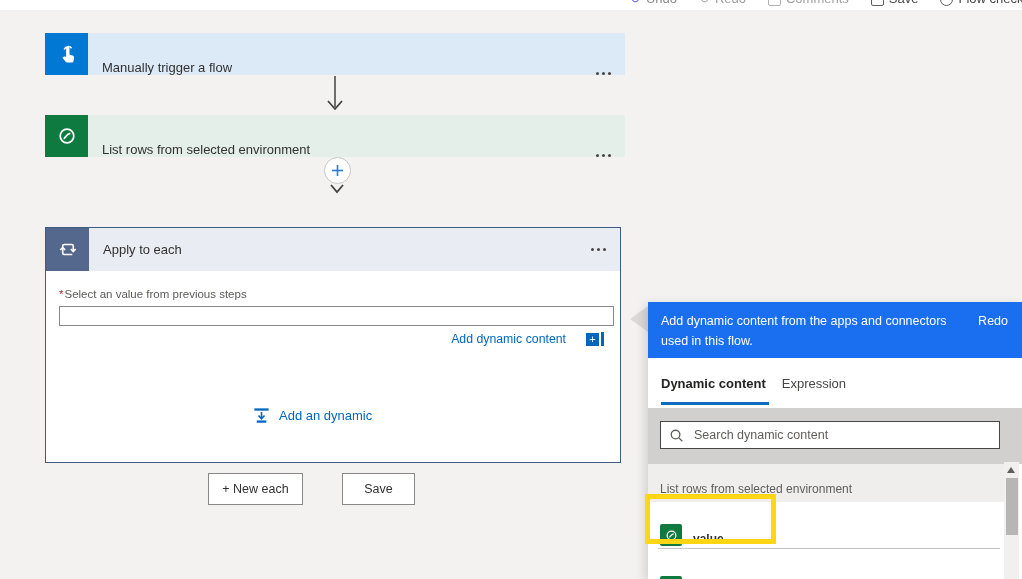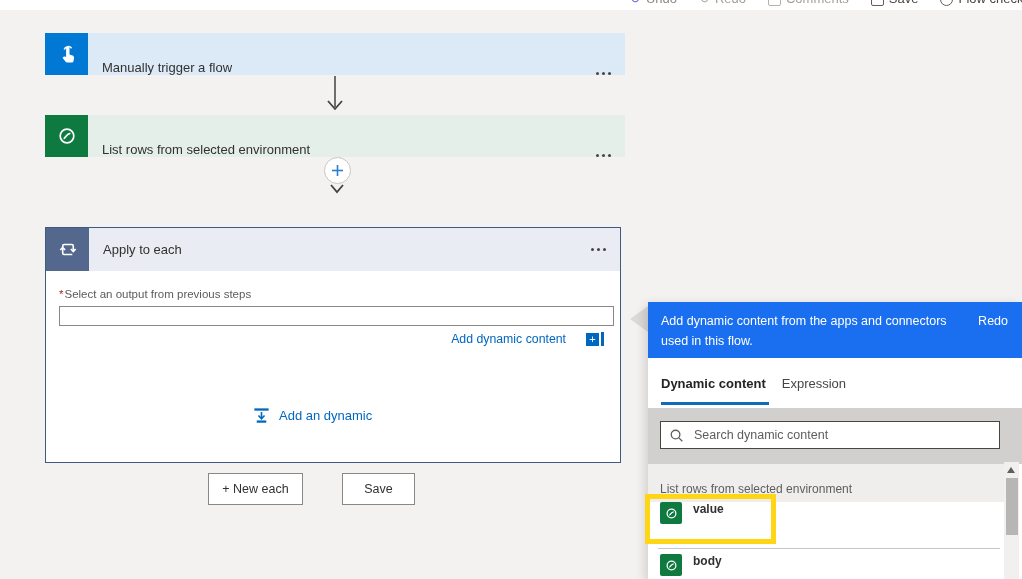--- a/index.html
+++ b/index.html
@@ -82,21 +82,21 @@
   .search-band{position:absolute;left:0;top:106px;width:374px;height:56px;background:#D2D0CE;}
   .search-box{position:absolute;left:12px;top:13px;width:340px;height:28px;background:#fff;
               border:1px solid #484644;box-sizing:border-box;display:flex;align-items:center;padding:0 8px;gap:8px;}
   .search-box input{border:none;outline:none;flex:1;font-size:12.5px;color:#323130;
                     font-family:"Liberation Sans",sans-serif;background:transparent;}
   .search-box input::placeholder{color:#605E5C;}
   .list-area{position:absolute;left:0;top:162px;width:374px;height:115px;background:#fff;}
   .section-strip{position:absolute;left:0;top:0;width:358px;height:38px;background:#EFEEEC;
                  display:flex;align-items:flex-end;padding:0 0 6px 12px;box-sizing:border-box;}
   .section-title{font-size:12px;color:#605E5C;}
-  .dyn-item{position:absolute;left:0;width:354px;height:44px;display:flex;align-items:flex-start;
+  .dyn-item{position:absolute;left:0;width:354px;height:44px;display:flex;align-items:flex-end;
             gap:11px;padding-left:12px;box-sizing:border-box;cursor:pointer;background:#fff;}
   .dyn-item .g-ico{width:22px;height:22px;background:#0E7A3F;border-radius:2px;flex:0 0 22px;
                    display:flex;align-items:center;justify-content:center;}
   .dyn-item .lbl{font-size:12px;font-weight:bold;color:#323130;}
   .item-value{top:38px;}
   .item-body{top:90px;}
   .divider{position:absolute;left:10px;top:84px;width:342px;height:1px;background:#C8C6C4;}
 
   
   .vscroll{position:absolute;left:356px;top:160px;width:15px;height:117px;background:#F1F0EF;}
@@ -190,21 +190,21 @@
           <path d="M4.5 12.6 L7 9.8 L9.5 12.6"></path>
         </svg>
       </div>
       <div class="hd-rest">
         <span class="card-title">Apply to each</span>
         <span class="dots"></span>
       </div>
     </div>
     <div class="scope-body">
       <div class="field-label">
-        <span class="req">*</span><span>Select an output from previous steps</span>
+        <span class="req">*</span><span>Select an value from previous steps</span>
       </div>
       <input class="scope-input" type="text" value="" style="">
       <div class="adc-row">
         <span class="adc-link">Add dynamic content</span>
         <span class="adc-ico">
           <span class="sq">+</span>
             <span class="bar"></span>
         </span>
       </div>
       <div class="add-action">

